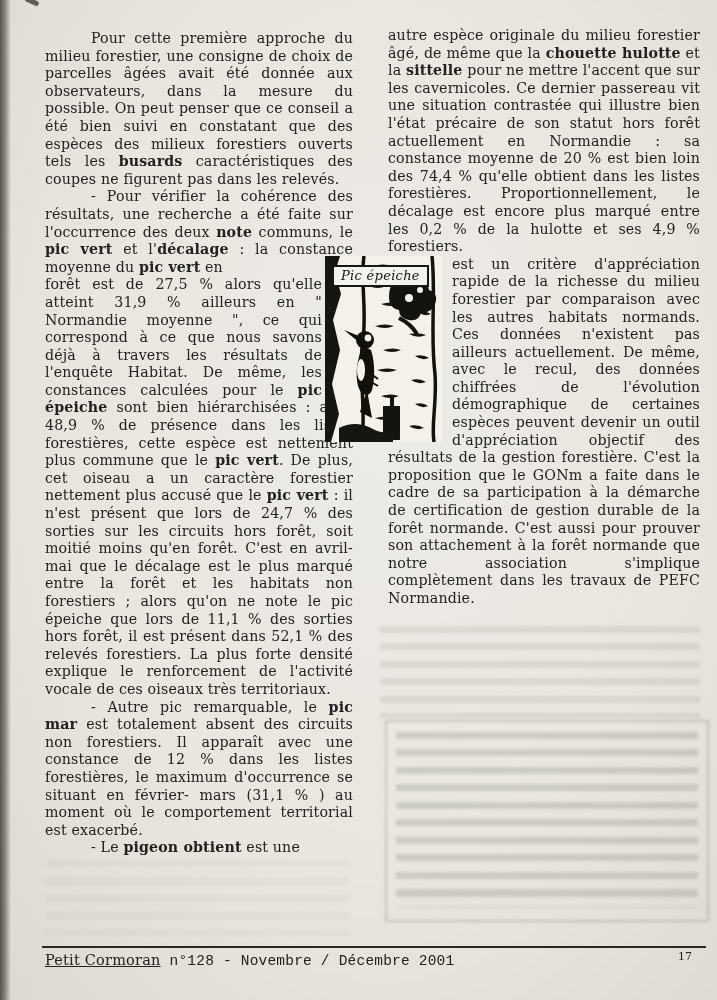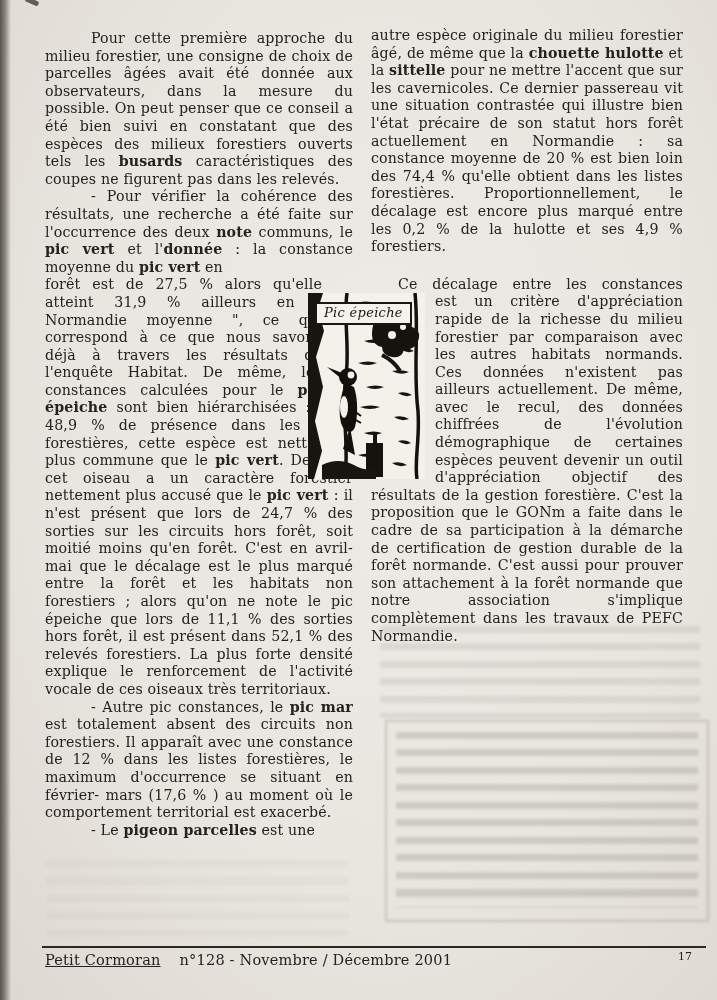--- a/index.html
+++ b/index.html
@@ -20,65 +20,64 @@
   .ghost-lines{background:repeating-linear-gradient(to bottom,rgba(104,107,90,.24) 0 7px,rgba(0,0,0,0) 7px 17.5px);}
   .ghost-a{left:380px;top:626px;width:320px;height:92px;opacity:.55;}
   .ghost-d{left:46px;top:860px;width:303px;height:76px;opacity:.22;}
   .ghost-box{left:385px;top:720px;width:320px;height:198px;border:2px solid rgba(108,106,92,.32);opacity:.85;}
   .ghost-box .inner{position:absolute;left:9px;right:9px;top:10px;bottom:12px;
     background:repeating-linear-gradient(to bottom,rgba(104,107,90,.26) 0 7px,rgba(0,0,0,0) 7px 17.5px);}
   
   .col{position:absolute;text-align:justify;font-size:14.2px;line-height:17.6px;letter-spacing:.15px;z-index:2;}
   .col p{margin:0;}
   .col-left{left:45px;top:30px;width:308px;height:916px;overflow:hidden;}
-  .col-right{left:371px;top:27px;width:312px;}
+  .col-right{left:388px;top:27px;width:312px;}
   .indent{text-indent:46px;}
   .indent-sm{text-indent:27px;}
   .para-gap{margin-top:20px !important;}
   .cont-line{text-align-last:justify;}
   .bold{font-weight:700;}
   .wrap-spacer{float:right;width:31px;height:112px;}
   .sig{text-align:right;padding-right:6px;margin-top:15px !important;letter-spacing:.4px;}
   
   .figure{float:left;display:block;width:117px;height:186px;margin:0 10px 4px -63px;position:relative;}
   .figure svg{display:block;width:117px;height:186px;}
   .figure-caption{position:absolute;left:7px;top:9px;background:#f4f2ec;border:2px solid #191712;
     padding:0 7px 1px;font-style:italic;font-size:13px;letter-spacing:.3px;white-space:nowrap;color:#191712;}
   
   .footer-rule{position:absolute;left:42px;top:946px;width:664px;height:2px;background:#2a2823;z-index:3;}
   .footer{position:absolute;left:45px;top:952px;font-size:14.5px;letter-spacing:.2px;z-index:3;}
   .journal{text-decoration:underline;text-align:right;}
-  .issue{margin-left:19px;}
+  .issue{margin-left:9px;font-family:Liberation Mono, monospace;}
   .page-number{position:absolute;left:678px;top:950px;font-size:11px;z-index:3;}
 </style>
 </head>
 <body>
 
 <div class="page">
 
   <div class="scan-edge"></div>
   <div class="corner-mark"></div>
 
   <div class="ghost ghost-lines ghost-a"></div>
   <div class="ghost ghost-lines ghost-d"></div>
   <div class="ghost ghost-box">
       <div class="inner"></div>
     </div>
 
   <div class="col col-left">
     <p class="indent"><span>Pour cette première approche du milieu forestier, une consigne de choix de parcelles âgées avait été donnée aux observateurs, dans la mesure du possible. On peut penser que ce conseil a été bien suivi en constatant que des espèces des milieux forestiers ouverts tels les </span><span class="bold">busards</span><span> caractéristiques des coupes ne figurent pas dans les relevés.</span></p>
-    <p class="indent"><span>- Pour vérifier la cohérence des résultats, une recherche a été faite sur l'occurrence des deux </span><span class="bold">note</span><span> communs, le </span><span class="bold">pic vert</span><span> et l'</span><span class="bold">donnée</span><span> : la constance moyenne du </span><span class="bold">pic vert</span><span> en</span></p>
+    <p class="indent"><span>- Pour vérifier la cohérence des résultats, une recherche a été faite sur l'occurrence des deux </span><span class="bold">note</span><span> communs, le </span><span class="bold">pic vert</span><span> et l'</span><span class="bold">décalage</span><span> : la constance moyenne du </span><span class="bold">pic vert</span><span> en</span></p>
     <p><span class="wrap-spacer"></span><span>forêt est de 27,5 % alors qu'elle atteint 31,9 % ailleurs en " Normandie moyenne ", ce qui correspond à ce que nous savons déjà à travers les résultats de l'enquête Habitat. De même, les constances calculées pour le </span><span class="bold">pic épeiche</span><span> sont bien hiérarchisées : avec 48,9 % de présence dans les listes forestières, cette espèce est nettement plus commune que le </span><span class="bold">pic vert</span><span>. De plus, cet oiseau a un caractère forestier nettement plus accusé que le </span><span class="bold">pic vert</span><span> : il n'est présent que lors de 24,7 % des sorties sur les circuits hors forêt, soit moitié moins qu'en forêt. C'est en avril- mai que le décalage est le plus marqué entre la forêt et les habitats non forestiers ; alors qu'on ne note le pic épeiche que lors de 11,1 % des sorties hors forêt, il est présent dans 52,1 % des relevés forestiers. La plus forte densité explique le renforcement de l'activité vocale de ces oiseaux très territoriaux.</span></p>
-    <p class="indent"><span>- Autre pic constances, le </span><span class="bold">pic mar</span><span> est totalement absent des circuits non forestiers. Il apparaît avec une constance de 12 % dans les listes forestières, le maximum d'occurrence se situant en février- mars (17,6 % ) au moment où le comportement territorial est exacerbé.</span></p>
-    <p class="indent"><span>- Le </span><span class="bold">pigeon parcelles</span><span> est une</span></p>
+    <p class="indent"><span>- Autre pic remarquable, le </span><span class="bold">pic mar</span><span> est totalement absent des circuits non forestiers. Il apparaît avec une constance de 12 % dans les listes forestières, le maximum d'occurrence se situant en février- mars (31,1 % ) au moment où le comportement territorial est exacerbé.</span></p>
+    <p class="indent"><span>- Le </span><span class="bold">pigeon obtient</span><span> est une</span></p>
   </div>
 
   <div class="col col-right">
     <p><span>autre espèce originale du milieu forestier âgé, de même que la </span><span class="bold">chouette hulotte</span><span> et la </span><span class="bold">sittelle</span><span> pour ne mettre l'accent que sur les cavernicoles. Ce dernier passereau vit une situation contrastée qui illustre bien l'état précaire de son statut hors forêt actuellement en Normandie : sa constance moyenne de 20 % est bien loin des 74,4 % qu'elle obtient dans les listes forestières. Proportionnellement, le décalage est encore plus marqué entre les 0,2 % de la hulotte et ses 4,9 % forestiers.</span></p>
-    <p class="indent-sm para-gap cont-line"><span>Ce décalage entre les constances</span></p>
     <p><span class="figure">
           <svg viewBox="0 0 117 186" xmlns="http://www.w3.org/2000/svg">
           <rect x="0" y="0" width="117" height="186" fill="#f3f1ea"></rect>
 
           <path d="M0,0 L15,0 L10,16 L16,38 L8,64 L15,94 L7,128 L14,158 L6,186 L0,186 Z" fill="#17150f"></path>
 
           <path d="M39,0 C35,28 43,58 37,92 C34,122 41,152 37,186" stroke="#14120d" stroke-width="3.5" fill="none"></path>
           <path d="M107,0 C111,38 105,78 110,118 C112,148 106,168 109,186" stroke="#14120d" stroke-width="3.5" fill="none"></path>
 
           <g fill="#16140e">

